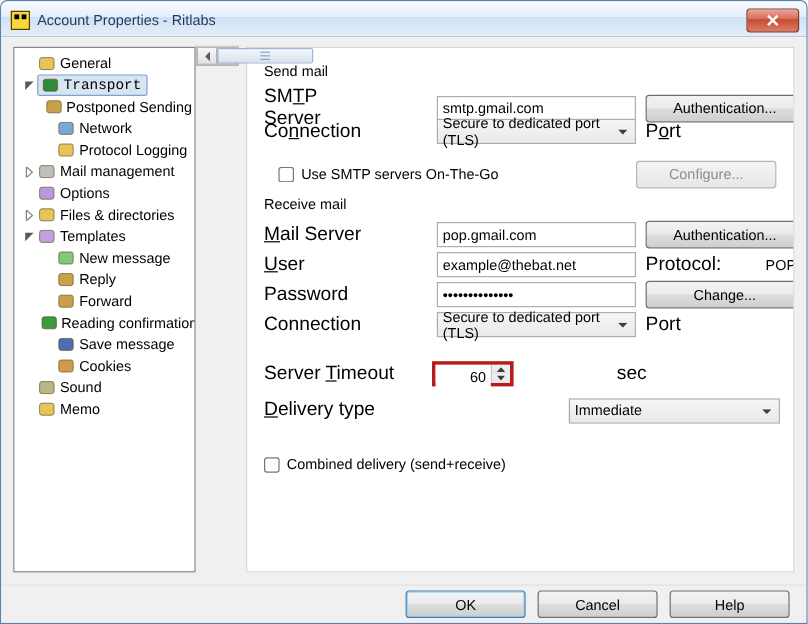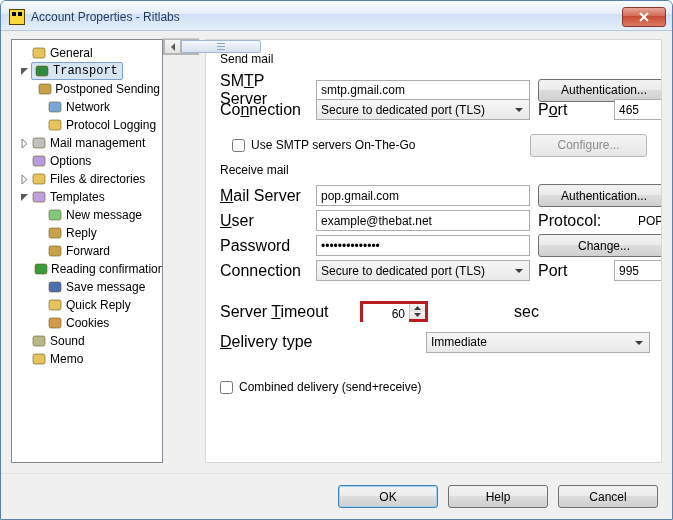--- a/index.html
+++ b/index.html
@@ -144,20 +144,21 @@
     align-items:center;
     height:25px;
   }
   .lbl { font-size:16px; }
   input.txt, .combo, .port-in {
     height:21px;
     border:1px solid #abadb3;
     background:#fff;
     font: inherit;
     padding: 0 4px;
+    margin-left: 48px;
   }
   .combo {
     display:flex; align-items:center;
     background:linear-gradient(to bottom,#f6f6f6,#e9e9e9);
     position:relative;
     padding-right:18px;
     cursor:pointer;
   }
   .combo .arrow {
     position:absolute; right:2px; top:2px;
@@ -191,21 +192,21 @@
   .spin .arrows { display:flex; flex-direction:column; width:16px; border-left:1px solid #c7c7c7;}
   .spin .arrows div { flex:1; display:flex; align-items:center; justify-content:center; background:linear-gradient(#f4f4f4,#e4e4e4); cursor:pointer;}
   .proto-row {
     display:grid;
     grid-template-columns: 88px 214px 60px 64px;
     column-gap:8px; align-items:center; height:25px;
   }
   .proto-val { text-align:right; }
 
   .dlg-buttons {
-    height:46px;
+    height:32px;
     background:#f0f0f0;
     display:flex;
     align-items:center;
     justify-content:flex-end;
     gap:10px;
     padding: 0 14px;
     border-top:1px solid #e0e0e0;
   }
   .dlg-buttons .btn { min-width:100px; }
   .dlg-buttons .btn.default {
@@ -360,29 +361,20 @@
           <span class="label">Reading confirmation</span>
         </div>
         <div class="tree-row lvl1">
           <span class="tw"></span>
           <span class="ic">
             <svg width="14" height="14">
               <rect x="1" y="2" width="12" height="10" rx="2" fill="#4a6db3" stroke="#6b5a20" stroke-width="0.6"></rect>
             </svg>
           </span>
           <span class="label">Save message</span>
-        </div>
-        <div class="tree-row lvl1">
-          <span class="tw"></span>
-          <span class="ic">
-            <svg width="14" height="14">
-              <rect x="1" y="2" width="12" height="10" rx="2" fill="#e7c45b" stroke="#6b5a20" stroke-width="0.6"></rect>
-            </svg>
-          </span>
-          <span class="label">Quick Reply</span>
         </div>
         <div class="tree-row lvl1">
           <span class="tw"></span>
           <span class="ic">
             <svg width="14" height="14">
               <rect x="1" y="2" width="12" height="10" rx="2" fill="#d29b4b" stroke="#6b5a20" stroke-width="0.6"></rect>
             </svg>
           </span>
           <span class="label">Cookies</span>
         </div>
@@ -540,15 +532,15 @@
     <label class="check-row">
       <input type="checkbox" style="">
       <span>Combined delivery (send+receive)</span>
     </label>
 
   </div>
 </div>
 
 <div class="dlg-buttons">
   <button class="btn default">OK</button>
+  <button class="btn">Cancel</button>
   <button class="btn">Help</button>
-  <button class="btn">Cancel</button>
 </div>
 
 </body></html>

